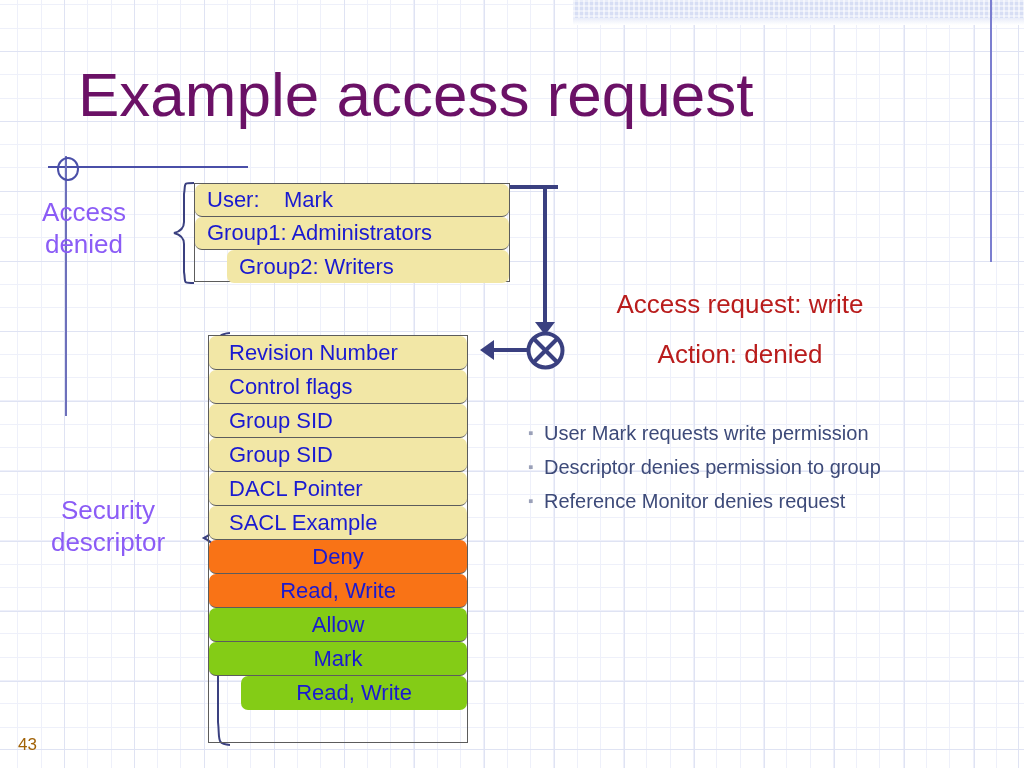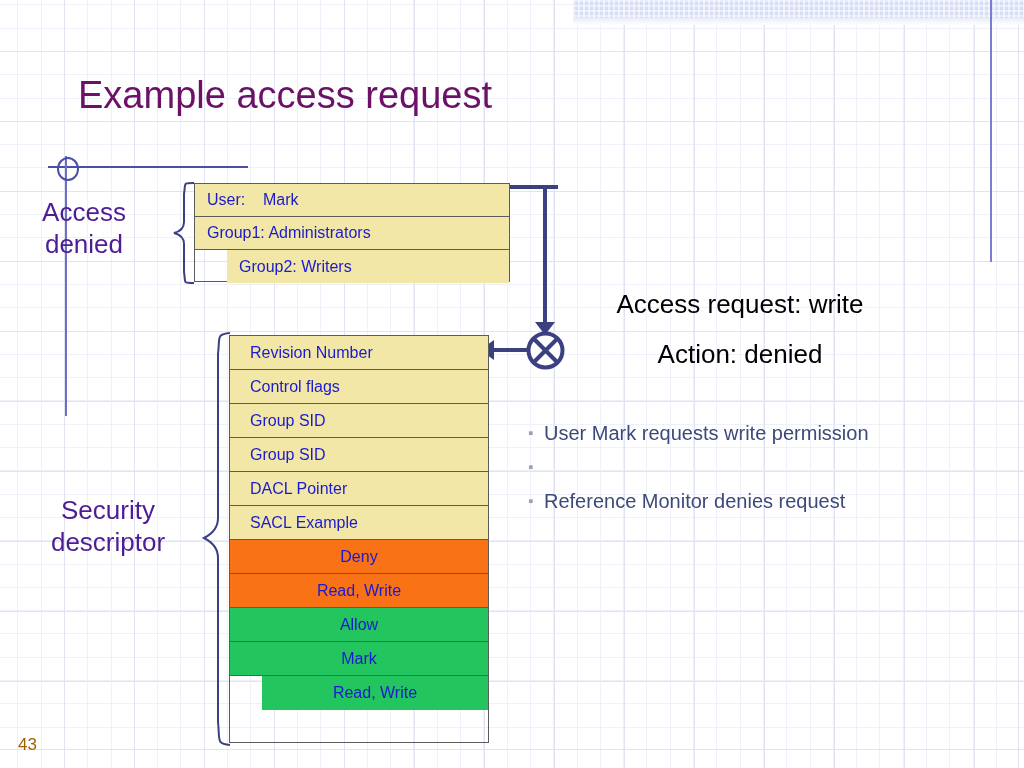--- a/index.html
+++ b/index.html
@@ -64,21 +64,21 @@
     position: absolute;
     left: 990px; top: 0px;
     width: 2px; height: 262px;
     background: #7b7ed0;
   }
 
   
   .title {
     position: absolute;
     left: 78px; top: 66px;
-    font-size: 38px;
+    font-size: 62px;
     line-height: 58px;
     color: #6b1166;
     letter-spacing: 0px;
     white-space: nowrap;
   }
 
   
   .deco-hline {
     position: absolute;
     left: 48px; top: 166px;
@@ -96,21 +96,21 @@
     left: 57px; top: 157px;
     width: 18px; height: 20px;
     border: 2px solid #4a4fa8;
     border-radius: 50%;
     background: transparent;
   }
 
   
   .side-label {
     position: absolute;
-    color: #4c1d95;
+    color: #8b5cf6;
     font-size: 26px;
     line-height: 32px;
     text-align: center;
     white-space: nowrap;
   }
   #label-access-token { left: 14px; top: 196px; width: 140px; }
   #label-security-descriptor { left: 8px; top: 494px; width: 200px; }
 
   
   .brace { position: absolute; }
@@ -118,37 +118,38 @@
   
   .box-table {
     position: absolute;
     border: 1px solid #5c5c5c;
     box-sizing: border-box;
   }
   .row {
     box-sizing: border-box;
     border-bottom: 1px solid #5c5c5c;
     color: #1a1ad0;
-    font-size: 16px;
+    font-size: 22px;
     display: flex;
     align-items: center;
     padding-left: 12px;
     white-space: pre;
+    border-radius: 7px;
   }
   .row:last-child { border-bottom: none; margin-left: 32px; }
   .row.yellow { background: #f2e7a6; }
   .row.gray   { background: #f97316; }
-  .row.blue   { background: #22c55e; }
+  .row.blue   { background: #84cc16; }
   .row.center { justify-content: center; padding-left: 0; }
   .row.indent { padding-left: 20px; }
 
   #access-token-table { left: 194px; top: 183px; width: 316px; height: 99px; }
   #access-token-table .row { height: 33px; }
 
-  #descriptor-table { left: 229px; top: 335px; width: 260px; height: 408px; }
+  #descriptor-table { left: 208px; top: 335px; width: 260px; height: 408px; }
   #descriptor-table .row { height: 34px; }
 
   
   .conn { position: absolute; background: #3a4080; }
   #conn-h-top { left: 510px; top: 185px; width: 48px; height: 4px; }
   #conn-v      { left: 543px; top: 185px; width: 4px; height: 140px; }
   #conn-arrow-down {
     left: 535px; top: 322px;
     width: 0; height: 0;
     background: transparent;
@@ -167,21 +168,21 @@
   }
   #reference-monitor-node {
     position: absolute;
     left: 526px; top: 331px;
     width: 39px; height: 39px;
   }
 
   
   .callout {
     position: absolute;
-    color: #000000;
+    color: #b91c1c;
     font-size: 26px;
     line-height: 34px;
     text-align: center;
     white-space: nowrap;
   }
   #callout-request { left: 540px; top: 287px; width: 400px; }
   #callout-action  { left: 540px; top: 337px; width: 400px; }
 
   .bullet-list {
     position: absolute;
@@ -283,20 +284,21 @@
   <div class="callout" id="callout-request">Access request: write</div>
   <div class="callout" id="callout-action">Action: denied</div>
 
   <div class="bullet-list">
     <div class="bullet-item">
       <span class="bullet-glyph">▪</span>
       <span>User Mark requests write permission</span>
     </div>
     <div class="bullet-item">
       <span class="bullet-glyph">▪</span>
+      <span>Descriptor denies permission to group</span>
     </div>
     <div class="bullet-item">
       <span class="bullet-glyph">▪</span>
       <span>Reference Monitor denies request</span>
     </div>
   </div>
 
   <div id="slide-number">43</div>
 
 </div>

